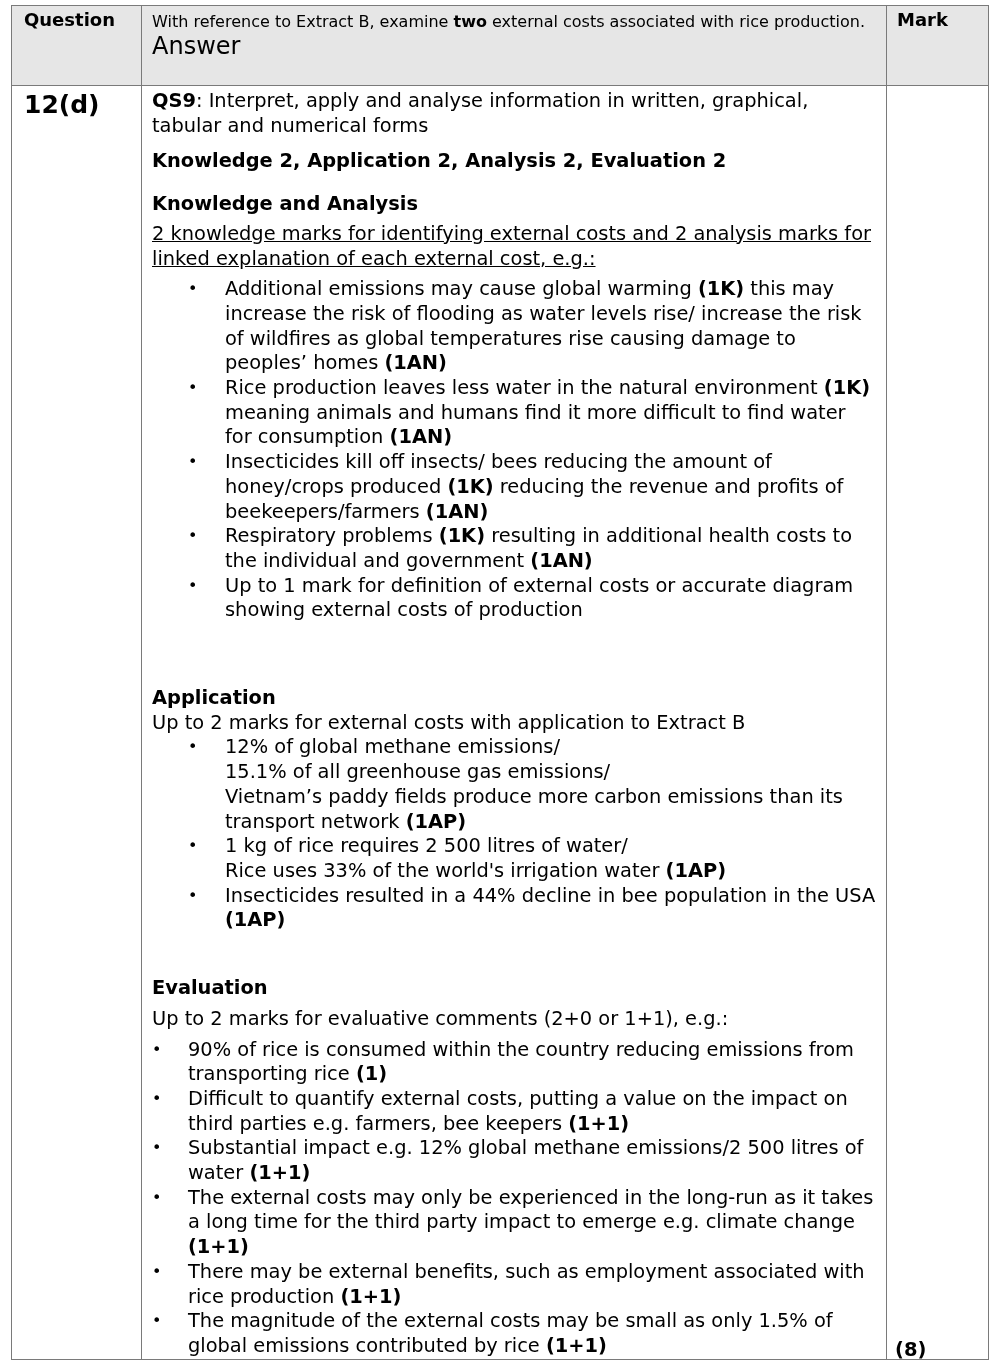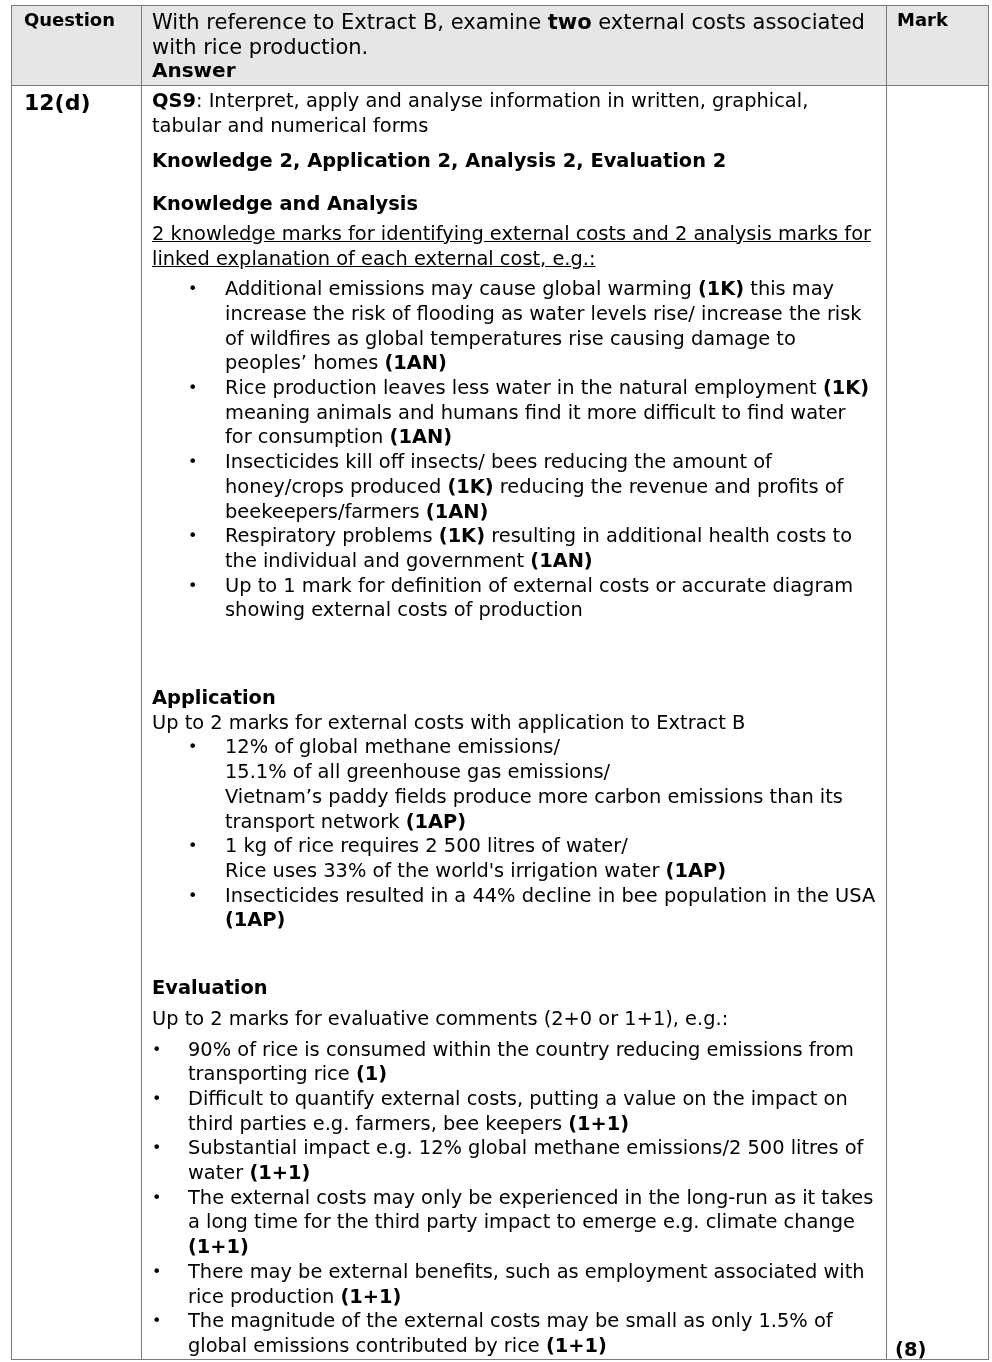--- a/index.html
+++ b/index.html
@@ -36,34 +36,34 @@
   .col-q { width: 130px; }
   .col-a { width: 745px; }
   .col-m { width: 102px; }
   .head-label {
     font-weight: bold;
     font-size: 18px;
     line-height: 22px;
     padding: 3px 0 0 12px;
   }
   .head-q {
-    font-size: 21px;
+    font-size: 16px;
     line-height: 24.5px;
     padding: 4px 6px 0 10px;
   }
   .head-q b { font-weight: bold; }
   .head-answer {
-    font-size: 20px;
-    font-weight: bold;
+    font-size: 24px;
+    font-weight: normal;
     line-height: 22px;
     padding-left: 10px;
   }
   .qnum {
     font-weight: bold;
-    font-size: 22px;
+    font-size: 25px;
     padding: 4px 0 0 12px;
   }
   .body-cell {
     position: relative;
     font-size: 19.4px;
     line-height: 24.7px;
   }
   .body-inner {
     padding: 3px 10px 0 10px;
   }
@@ -126,21 +126,21 @@
     </td>
     <td class="body-cell">
       <div class="body-inner">
         <p class="para" style="margin-top:0;"><span class="bold">QS9</span><span>: Interpret, apply and analyse information in written, graphical, tabular and numerical forms</span></p>
         <p class="para bold" style="margin-top:11px;">Knowledge 2, Application 2, Analysis 2, Evaluation 2</p>
 
         <p class="h-sec" style="margin-top:18px;">Knowledge and Analysis</p>
         <p class="para" style="margin-top:5px;text-decoration:underline;">2 knowledge marks for identifying external costs and 2 analysis marks for linked explanation of each external cost, e.g.:</p>
         <ul class="bl indent" style="margin-top:6px;">
               <li><span class="dot">•</span><span>Additional emissions may cause global warming </span><b>(1K)</b><span> this may increase the risk of flooding as water levels rise/ increase the risk of wildfires as global temperatures rise causing damage to peoples’ homes </span><b>(1AN)</b></li>
-              <li><span class="dot">•</span><span>Rice production leaves less water in the natural employment </span><b>(1K)</b><span> meaning animals and humans find it more difficult to find water for consumption </span><b>(1AN)</b></li>
+              <li><span class="dot">•</span><span>Rice production leaves less water in the natural environment </span><b>(1K)</b><span> meaning animals and humans find it more difficult to find water for consumption </span><b>(1AN)</b></li>
               <li><span class="dot">•</span><span>Insecticides kill off insects/ bees reducing the amount of honey/crops produced </span><b>(1K)</b><span> reducing the revenue and profits of beekeepers/farmers </span><b>(1AN)</b></li>
               <li><span class="dot">•</span><span>Respiratory problems </span><b>(1K)</b><span> resulting in additional health costs to the individual and government </span><b>(1AN)</b></li>
               <li><span class="dot">•</span><span>Up to 1 mark for definition of external costs or accurate diagram showing external costs of production</span></li>
             </ul>
 
         <p class="h-sec" style="margin-top:63px;">Application</p>
         <p class="para">Up to 2 marks for external costs with application to Extract B</p>
         <ul class="bl indent">
               <li>
                 <span class="dot">•</span>

